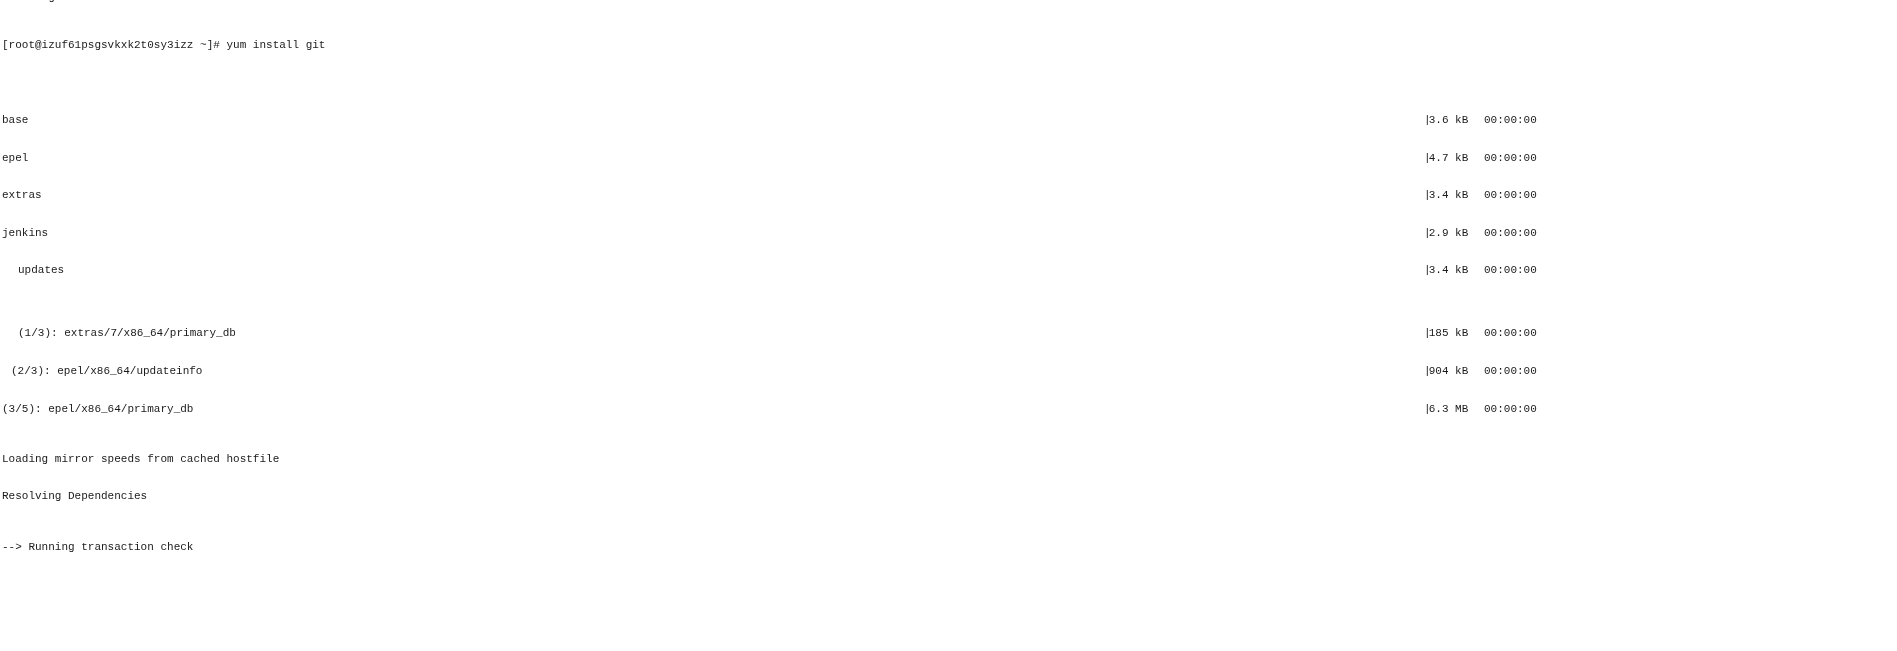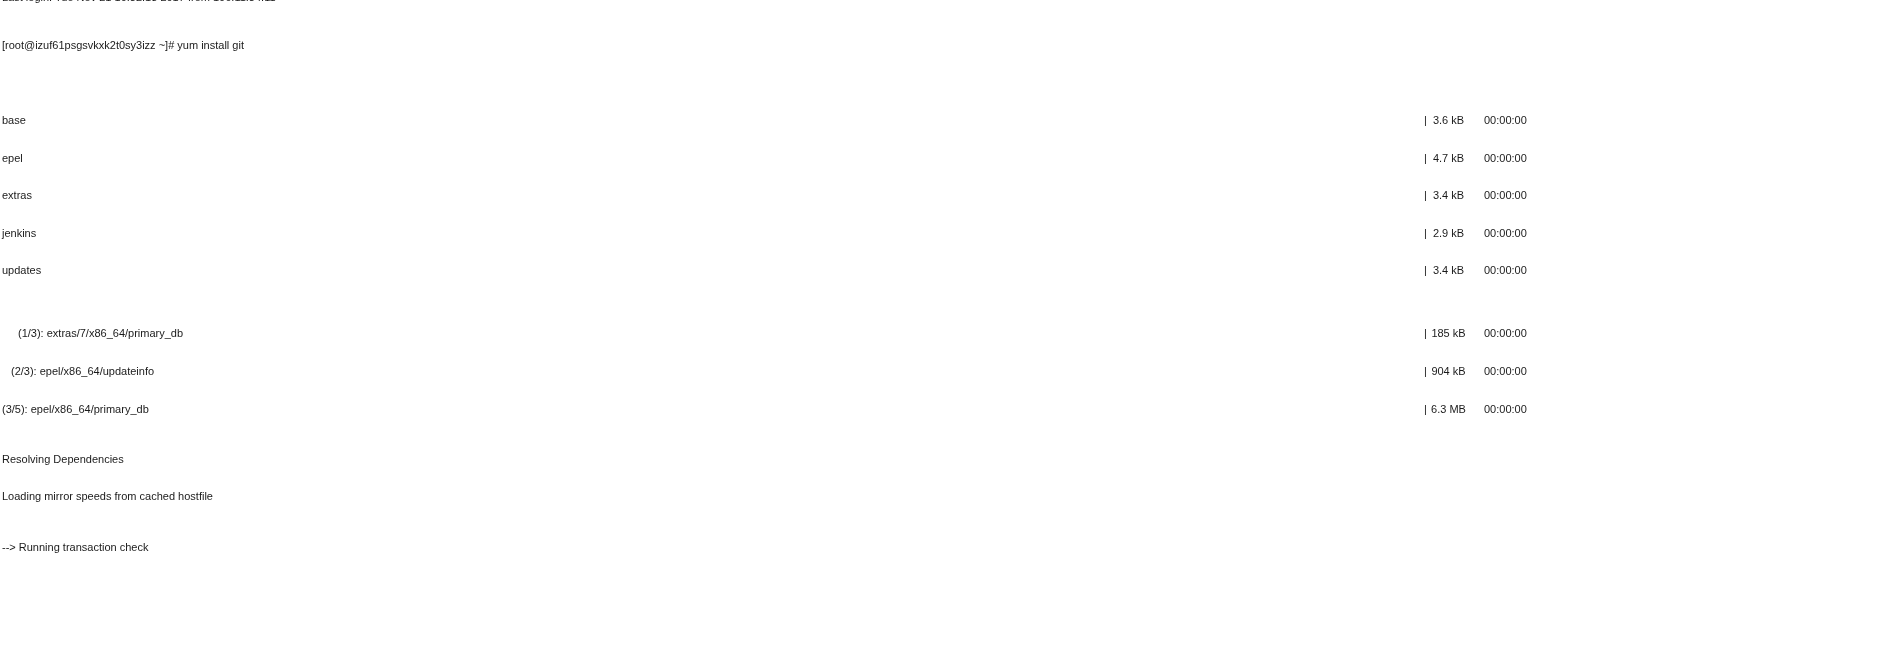--- a/index.html
+++ b/index.html
@@ -14,21 +14,21 @@
     overflow: hidden;
     font-family: "DejaVu Sans Mono", "Liberation Mono", monospace;
   }
 
   #terminal {
     position: relative;
     width: 1897px;
     height: 651px;
     background: #ffffff;
     color: #1a1a1a;
-    font-family: Liberation Sans, sans-serif;
+    font-family: Liberation Mono, monospace;
     font-size: 11px;
     line-height: 12.55px;
     letter-spacing: 0px;
     white-space: pre;
     overflow: hidden;
     box-sizing: border-box;
     padding-left: 2px;
   }
 
   
@@ -100,21 +100,21 @@
       <span class="col dl-size">3.4 kB</span>
       <span class="col dl-time">00:00:00</span>
     </div>
     <div class="line">
       <span class="col" style="left:0">jenkins</span>
       <span class="col dl-pipe">|</span>
       <span class="col dl-size">2.9 kB</span>
       <span class="col dl-time">00:00:00</span>
     </div>
     <div class="line">
-      <span class="col" style="left:0">updates</span>
+      <span class="col" style="left:16px">updates</span>
       <span class="col dl-pipe">|</span>
       <span class="col dl-size">3.4 kB</span>
       <span class="col dl-time">00:00:00</span>
     </div>
 
     
     <div class="line">
       <span class="col" style="left:16px">(1/3): extras/7/x86_64/primary_db</span>
       <span class="col dl-pipe">|</span>
       <span class="col dl-size">185 kB</span>
@@ -126,22 +126,22 @@
       <span class="col dl-size">904 kB</span>
       <span class="col dl-time">00:00:00</span>
     </div>
     <div class="line">
       <span class="col" style="left:0">(3/5): epel/x86_64/primary_db</span>
       <span class="col dl-pipe">|</span>
       <span class="col dl-size">6.3 MB</span>
       <span class="col dl-time">00:00:00</span>
     </div>
 
+    <div class="line"><span class="col" style="left:0">Loading mirror speeds from cached hostfile</span></div>
     <div class="line"><span class="col" style="left:0">Resolving Dependencies</span></div>
-    <div class="line"><span class="col" style="left:0">Loading mirror speeds from cached hostfile</span></div>
 
     <div class="line"><span class="col" style="left:0">--&gt; Running transaction check</span></div>
     
     
     
     
     
     
     
     

